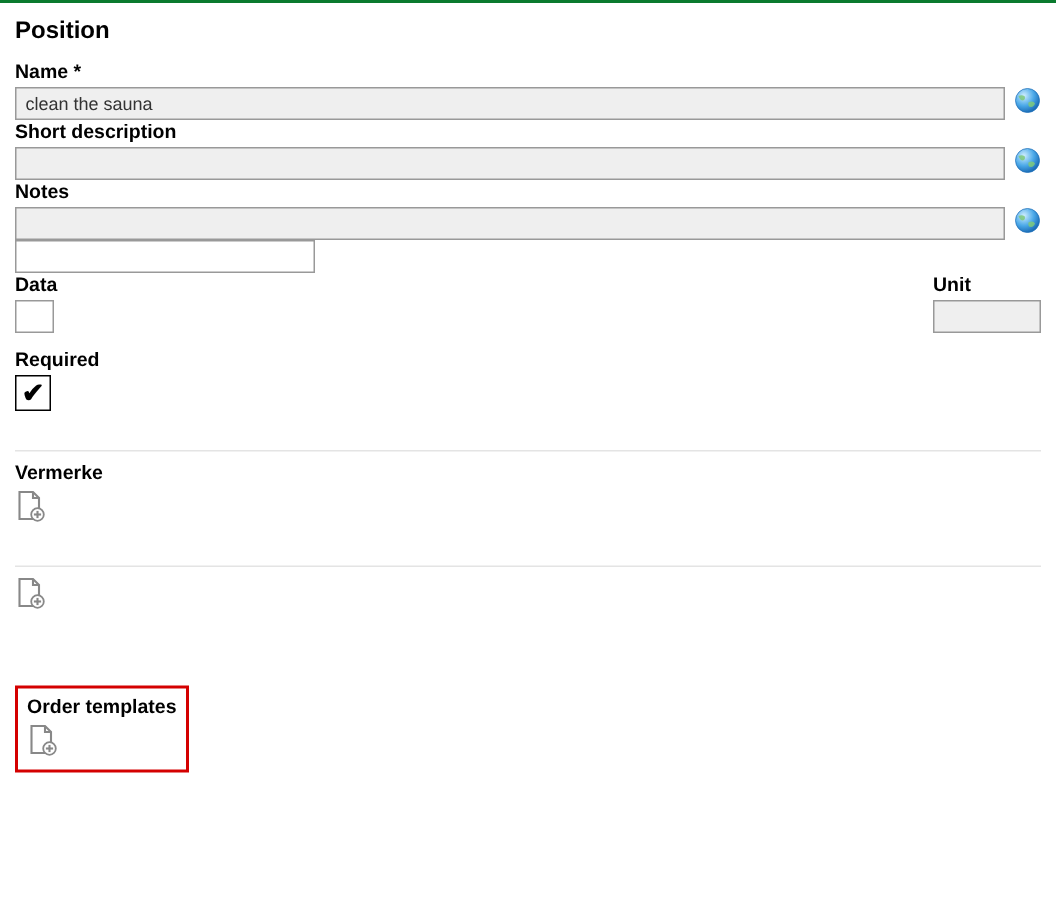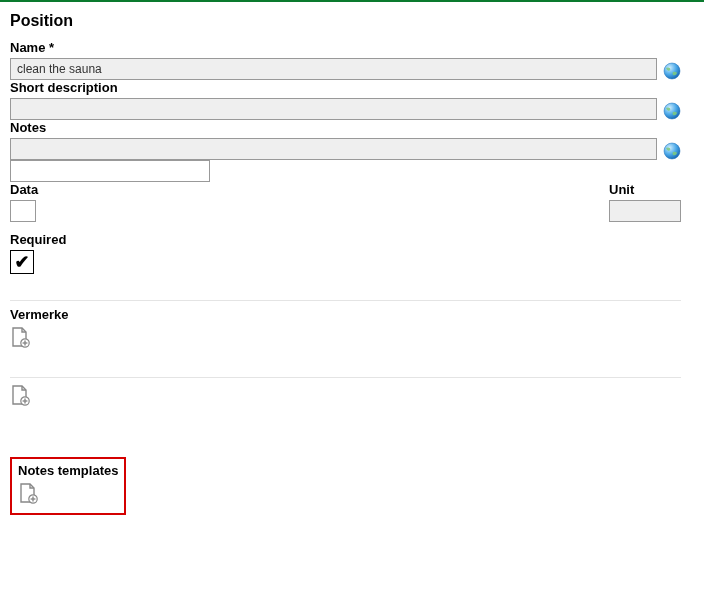--- a/index.html
+++ b/index.html
@@ -10,37 +10,37 @@
     font-size: 13px;
     color: #000;
     background: #fff;
     width: 704px;
   }
   .top-border {
     height: 2px;
     background: #0a7a2e;
   }
   .content {
-    padding: 6px 23px 10px 10px;
+    padding: 6px 10px 10px 10px;
   }
   .section-title {
     font-size: 16px;
     font-weight: bold;
     margin: 4px 0 10px 0;
   }
   .field {
   }
   .field-label {
     font-weight: bold;
     font-size: 13px;
     margin-bottom: 3px;
   }
   .input-row {
     display: flex;
-    align-items: flex-end;
+    align-items: flex-start;
     gap: 6px;
   }
   .text-input {
     flex: 1;
     height: 22px;
     border: 1px solid #999;
     background: #efefef;
     padding: 0 6px;
     font-size: 12px;
     color: #333;
@@ -217,21 +217,21 @@
         <path d="M3 2 L12 2 L16 6 L16 20 L3 20 Z" fill="none" stroke="#888" stroke-width="1.4"></path>
         <path d="M12 2 L12 6 L16 6" fill="none" stroke="#888" stroke-width="1.4"></path>
         <circle cx="15" cy="17" r="4.2" fill="#fff" stroke="#888" stroke-width="1.2"></circle>
         <line x1="15" y1="14.6" x2="15" y2="19.4" stroke="#888" stroke-width="1.4"></line>
         <line x1="12.6" y1="17" x2="17.4" y2="17" stroke="#888" stroke-width="1.4"></line>
       </svg>
     </span>
   </div>
 
   <div class="highlighted">
-    <div class="subsection-title">Notes templates</div>
+    <div class="subsection-title">Order templates</div>
     <span class="add-icon">
       <svg viewBox="0 0 20 22" width="20" height="22">
         <path d="M3 2 L12 2 L16 6 L16 20 L3 20 Z" fill="none" stroke="#888" stroke-width="1.4"></path>
         <path d="M12 2 L12 6 L16 6" fill="none" stroke="#888" stroke-width="1.4"></path>
         <circle cx="15" cy="17" r="4.2" fill="#fff" stroke="#888" stroke-width="1.2"></circle>
         <line x1="15" y1="14.6" x2="15" y2="19.4" stroke="#888" stroke-width="1.4"></line>
         <line x1="12.6" y1="17" x2="17.4" y2="17" stroke="#888" stroke-width="1.4"></line>
       </svg>
     </span>
   </div>

